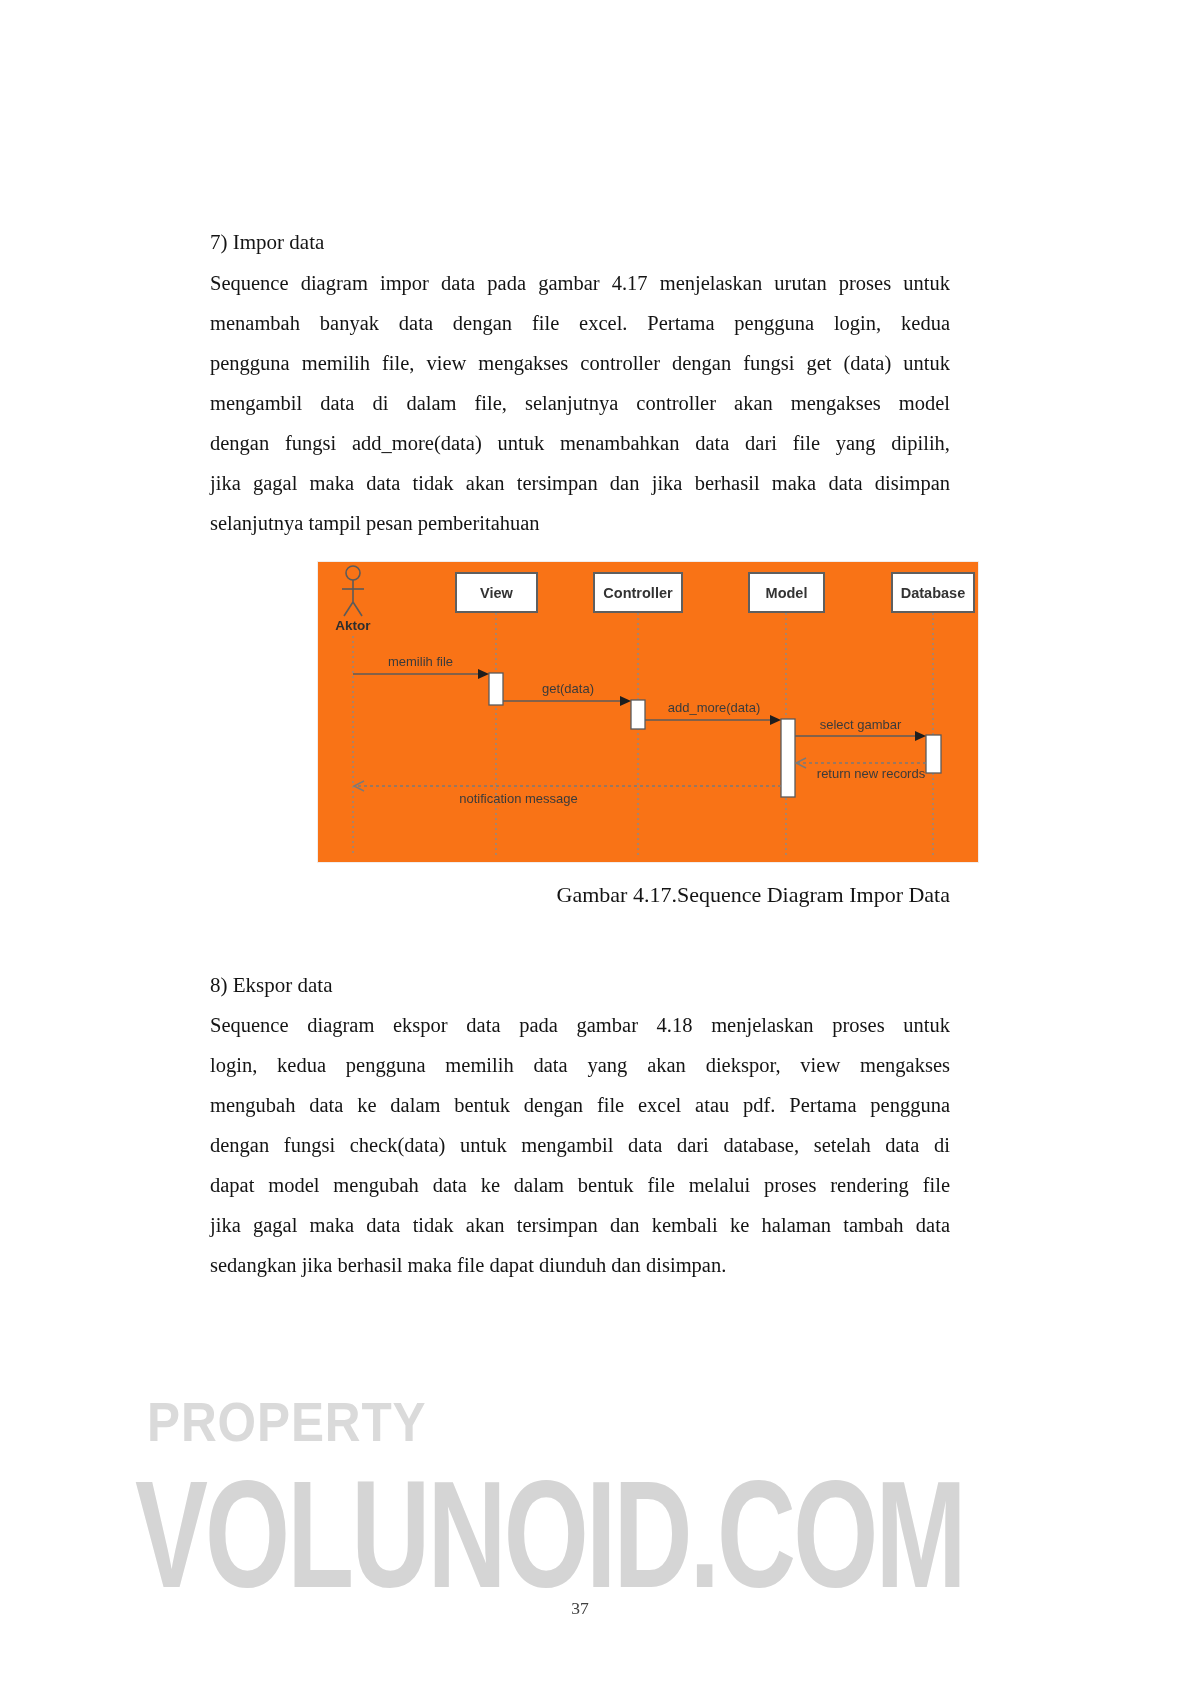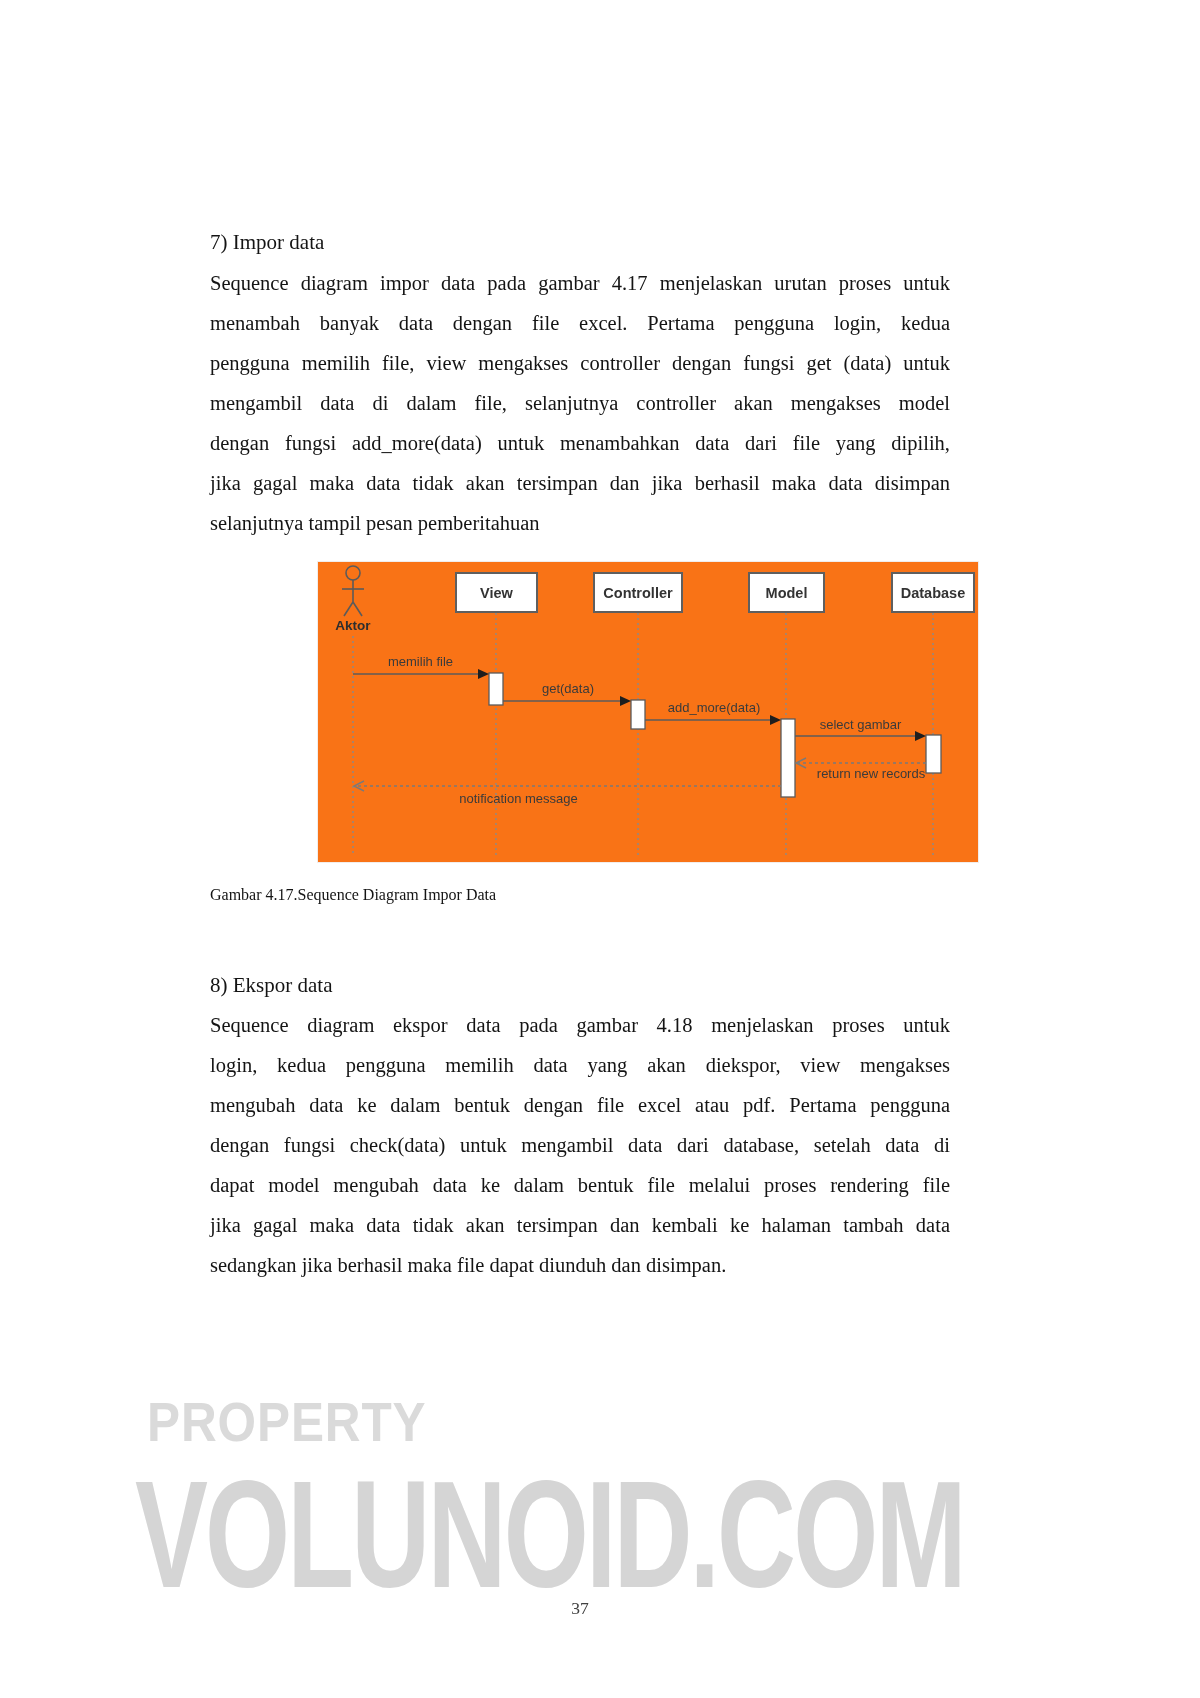--- a/index.html
+++ b/index.html
@@ -18,21 +18,21 @@
   }
   .para{position:absolute;left:210px;width:740px;}
   .jline{
     font-size:20.5px;line-height:40px;height:40px;
     text-align:justify;text-align-last:justify;
     white-space:normal;
   }
   .jline.last{text-align-last:left;}
   .caption{
     position:absolute;left:210px;width:740px;top:880px;
-    text-align:left;font-size:16px;line-height:30px;
+    text-align:right;font-size:22px;line-height:30px;
   }
   
   .diagram{
     position:absolute;left:295px;top:561px;width:662px;height:302px;
     background:#f97316;border:1px solid #f1edeb;box-sizing:border-box;
     font-family:"Liberation Sans","DejaVu Sans",sans-serif;
     margin-left:22px;
   }
   .diagram svg{position:absolute;left:0;top:0;}
   .pbox{

